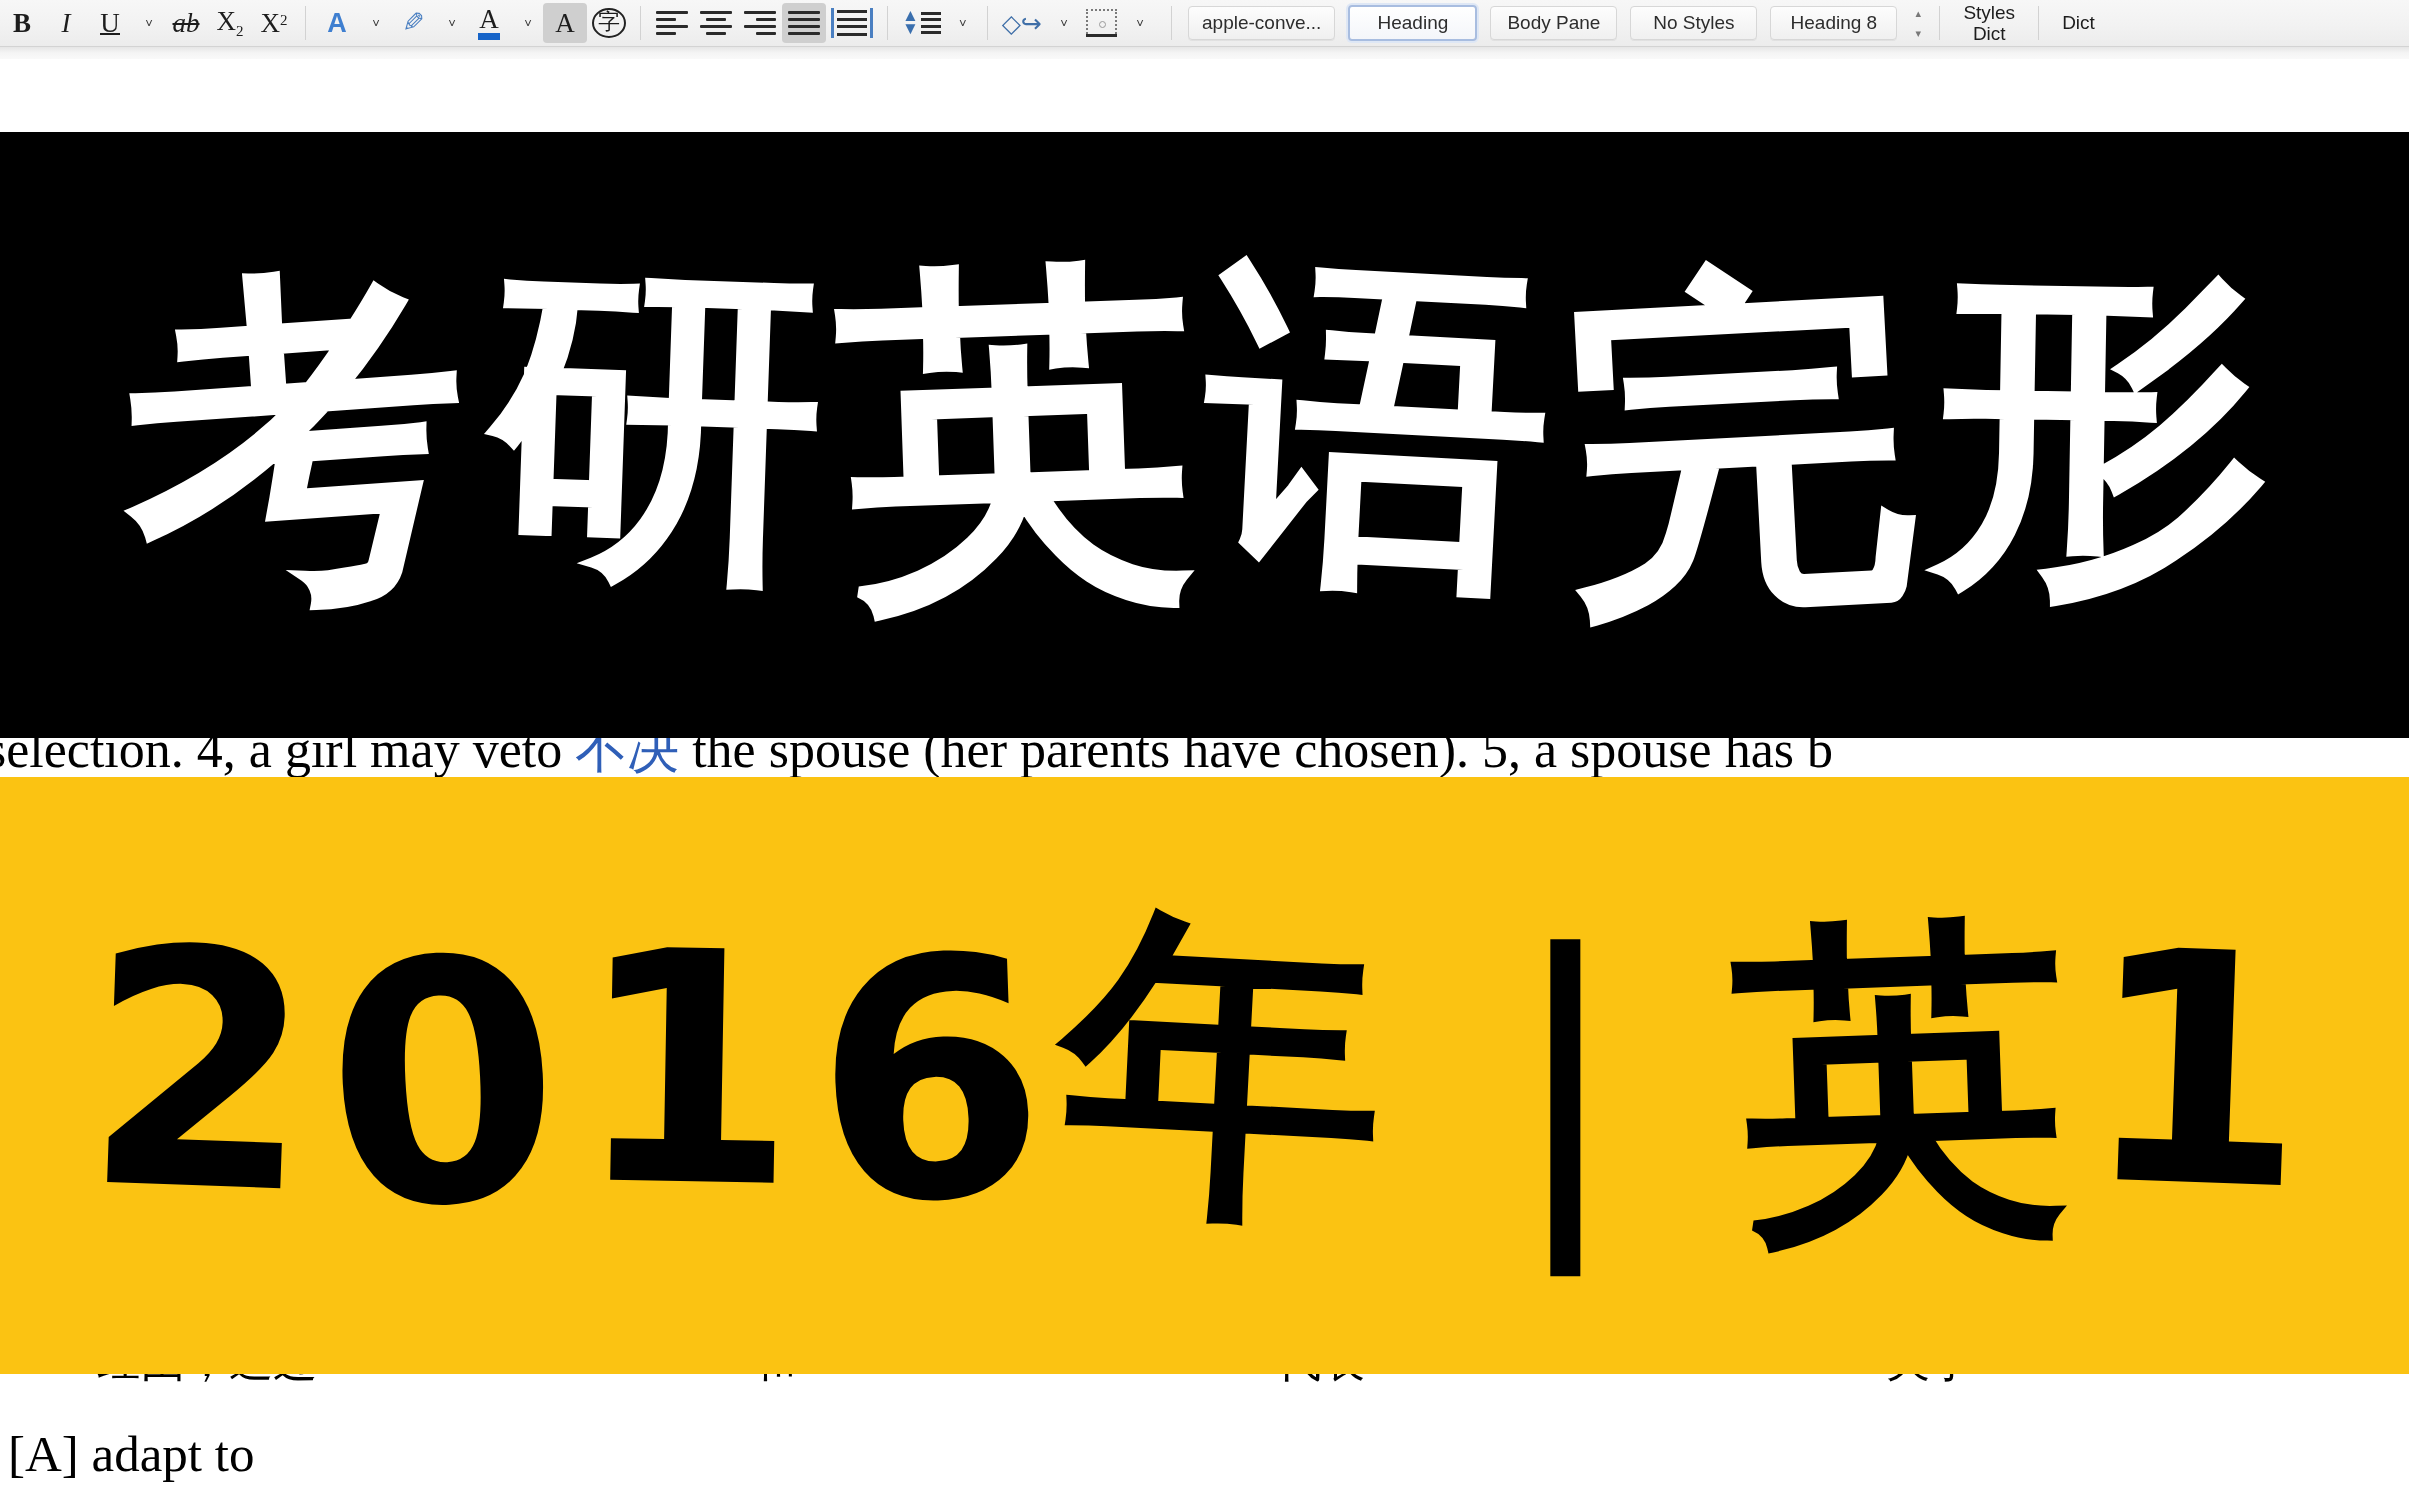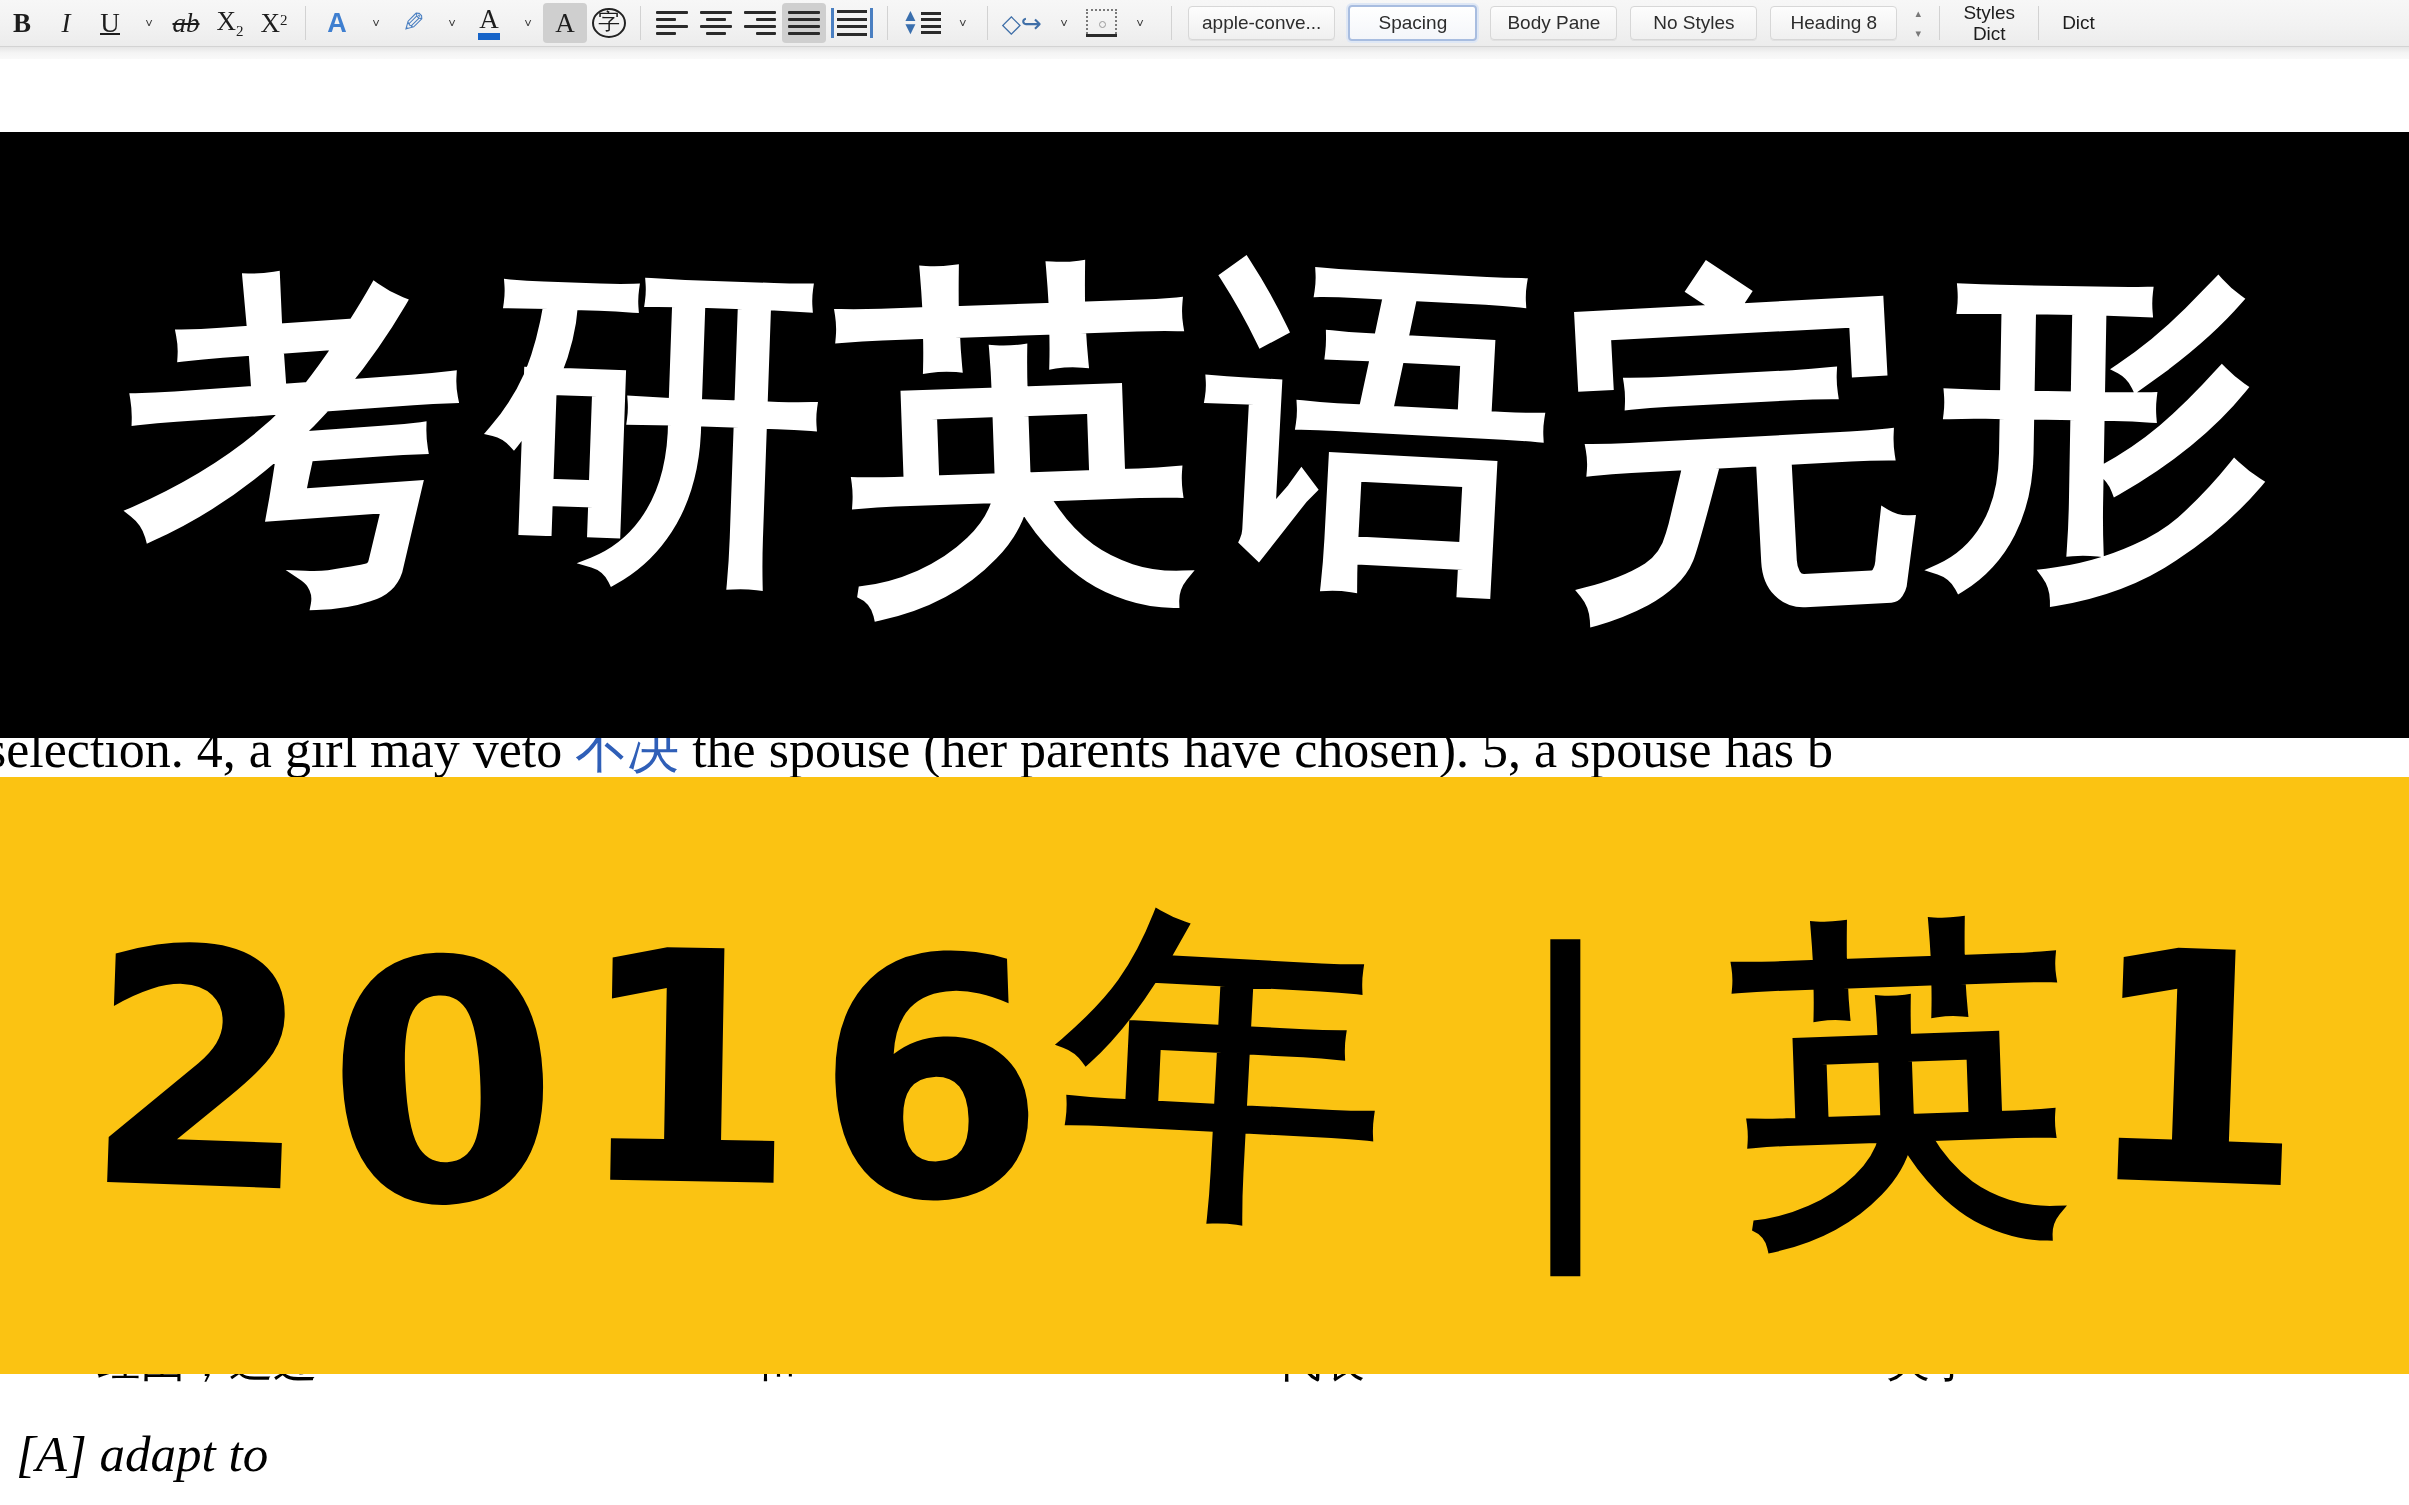--- a/index.html
+++ b/index.html
@@ -138,21 +138,21 @@
 
   .gloss-row{position:absolute;top:1273px;font-size:44px;color:#000;
              font-family:"DejaVu Sans","Liberation Sans",sans-serif;white-space:nowrap;}
   #gloss-1{left:97px;}
   #gloss-2{left:752px;}
   #gloss-3{left:1277px;}
   #gloss-4{left:1886px;}
 
   .opt-row{position:absolute;top:1366px;font-size:51px;color:#000;
            font-family:"Liberation Serif","DejaVu Serif",serif;white-space:nowrap;}
-  #opt-a{left:16px;font-style:italic;}
+  #opt-a{left:8px;}
   #opt-b{left:495px;}
 
   
   #banner-black{
     position:absolute;left:0;top:132px;width:2410px;height:606px;
     background:#000000;overflow:hidden;
   }
   #banner-black-text{
     position:absolute;left:50%;top:50%;transform:translate(-50%,-50%);
     color:#ffffff;white-space:nowrap;
@@ -324,21 +324,21 @@
     </div>
     <div class="tb" style="min-width:22px;">
       <span class="caret">˅</span>
     </div>
   </div>
 
   <div class="sep" style="margin:0 16px;"></div>
 
   <div id="gallery">
     <div class="style-chip">apple-conve...</div>
-    <div class="style-chip sel">Spacing</div>
+    <div class="style-chip sel">Heading</div>
     <div class="style-chip">Body Pane</div>
     <div class="style-chip">No Styles</div>
     <div class="style-chip">Heading 8</div>
     <div class="gal-scroll">
       <span>▴</span>
       <span>▾</span>
     </div>
   </div>
 
   <div class="sep"></div>

